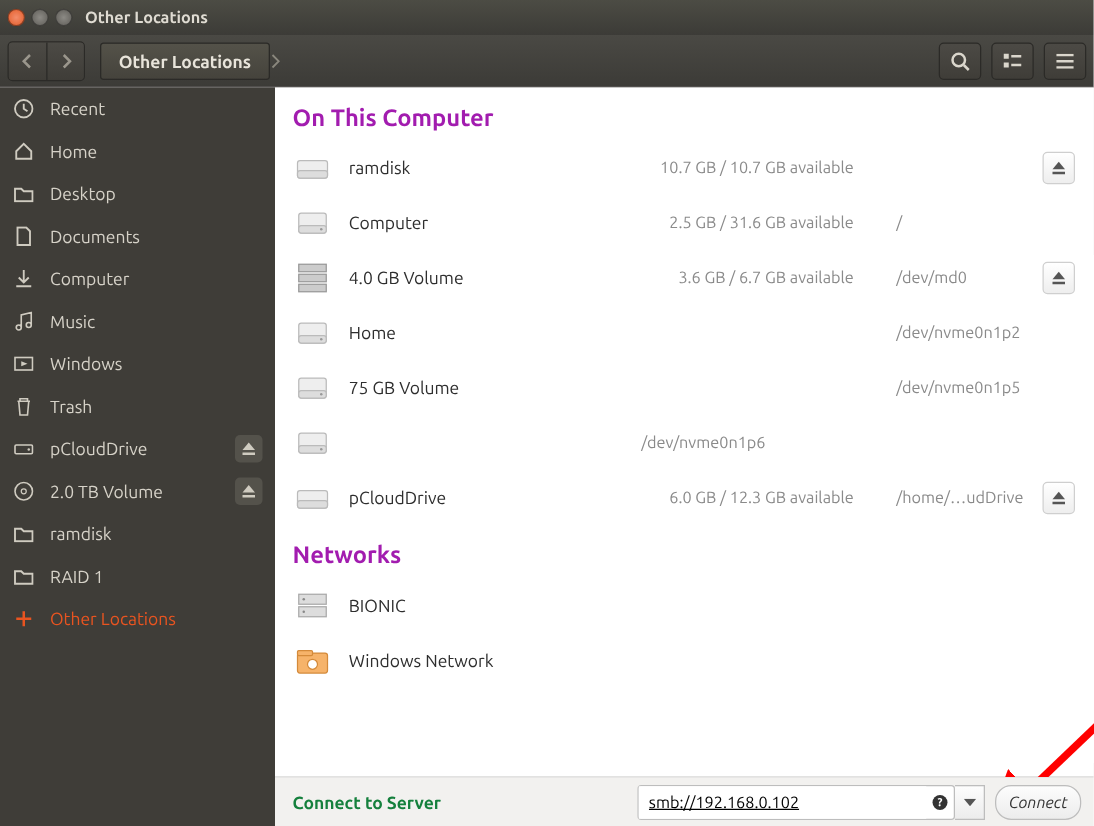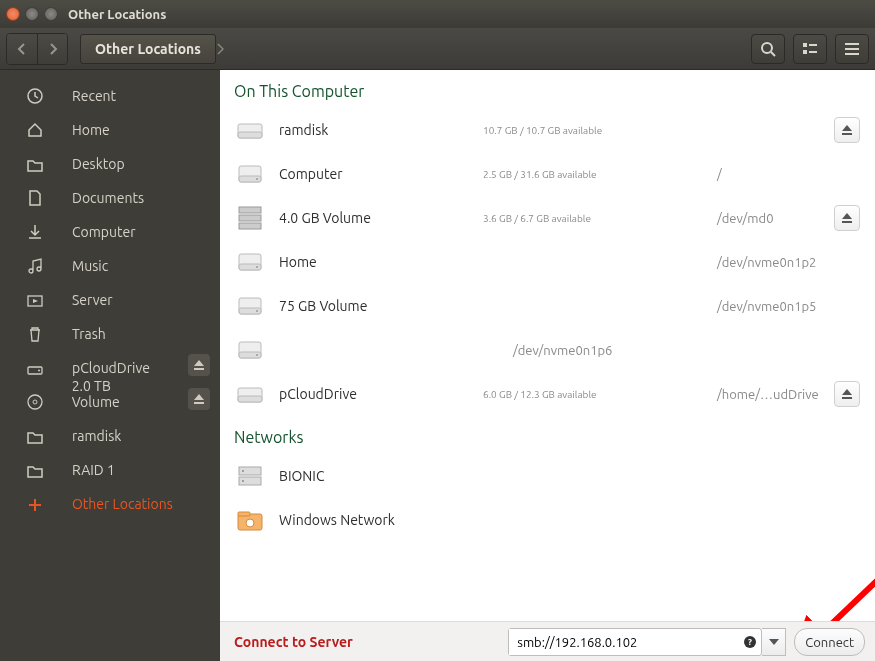--- a/index.html
+++ b/index.html
@@ -15,43 +15,43 @@
     .nav-btn { width:30px; height:30px; background:linear-gradient(#4c4a45,#3f3d38); display:flex; align-items:center; justify-content:center; color:#9a968c; }
     .nav-btn+.nav-btn{border-left:1px solid #2b2a27;}
     .path-bar { display:flex; align-items:center; margin-left:8px; }
     .path-seg { height:30px; padding:0 14px; background:linear-gradient(#545249,#45433c); border:1px solid #2b2a27; border-radius:3px; color:#e8e4da; font-size:14px; font-weight:bold; display:flex; align-items:center; }
     .path-caret { width:20px; color:#8a877d; text-align:center; }
     .tb-spacer{flex:1;}
     .tb-btn { width:34px; height:30px; background:linear-gradient(#4c4a45,#3f3d38); border:1px solid #2b2a27; border-radius:4px; display:flex; align-items:center; justify-content:center; color:#dad6cc; margin-left:4px; }
 
     .content { display:flex; height:calc(661px - 28px - 42px); }
     .sidebar { width:220px; background:#3f3d38; color:#d6d2c8; overflow-y:auto; display:flex; flex-direction:column; }
-    .side-item { display:flex; align-items:flex-end; height:34px; padding:0 10px 0 26px; font-size:14px; gap:28px; cursor:pointer; }
+    .side-item { display:flex; align-items:center; height:34px; padding:0 10px 0 10px; font-size:14px; gap:12px; cursor:pointer; }
     .side-item .sicon{width:18px; display:flex; justify-content:center; color:#cfcbc0;}
     .side-item .eject-side{ margin-left:auto; width:22px; height:22px; background:#54524b; border-radius:4px; display:flex; align-items:center; justify-content:center; color:#cfcbc0; }
     .side-item.active { color:#e95420; }
     .side-item.active .sicon{color:#e95420;}
 
     .main { flex:1; display:flex; flex-direction:column; background:#fff; }
-    .section-h { padding:12px 14px 8px; font-weight:normal; color:#14532d; font-size:16px; }
+    .section-h { padding:12px 14px 8px; font-weight:bold; color:#a21caf; font-size:19px; }
     .row { display:flex; align-items:center; height:44px; padding:0 14px; gap:14px; border:1px solid transparent;}
     .row .dicon{ width:30px; height:30px; display:flex; align-items:center; justify-content:center; }
     .row .lbl{ flex:0 0 190px; color:#2e2e2e; font-size:14px; }
-    .row .sz{ flex:0 0 200px; color:#8a8a8a; font-size:10px; text-align:left; }
+    .row .sz{ flex:0 0 200px; color:#8a8a8a; font-size:13px; text-align:right; }
     .row .path{ flex:1; color:#8a8a8a; font-size:13px; padding-left:20px; }
     .row .eject{ width:26px; height:26px; border:1px solid #cfcfcf; border-radius:4px; background:linear-gradient(#fff,#eee); display:flex; align-items:center; justify-content:center; color:#555; }
     .main-scroll{flex:1; overflow-y:auto; position:relative;}
 
     .connect-bar { height:40px; border-top:1px solid #dcdcdc; background:#f2f1ef; display:flex; align-items:center; padding:0 10px 0 14px; gap:8px; }
-    .connect-bar .clabel{ font-weight:bold; color:#b91c1c; font-size:14px; flex:1; }
-    .connect-input-wrap{ display:flex; align-items:center; border:1px solid #bdbdbd; background:#fff; border-radius:3px; height:28px; }
+    .connect-bar .clabel{ font-weight:bold; color:#15803d; font-size:14px; flex:1; }
+    .connect-input-wrap{ display:flex; align-items:center; border:1px solid #bdbdbd; background:#fff; border-radius:3px; height:28px;text-decoration:underline; }
     .connect-input{ border:none; outline:none; padding:0 8px; width:230px; font-size:13px; height:26px; }
     .help-btn{ width:22px; display:flex; justify-content:center; color:#555; }
     .hist-btn{ width:24px; height:28px; border:1px solid #bdbdbd; border-left:none; background:linear-gradient(#fdfdfd,#ececec); display:flex; align-items:center; justify-content:center; color:#555;}
-    .connect-btn{ height:28px; padding:0 10px; border:1px solid #bdbdbd; border-radius:13px; background:linear-gradient(#fdfdfd,#ececec); font-size:13px; color:#333; }
+    .connect-btn{ height:28px; padding:0 10px; border:1px solid #bdbdbd; border-radius:13px; background:linear-gradient(#fdfdfd,#ececec); font-size:13px; color:#333;font-style:italic; }
 
     .arrow { position:absolute; left:565px; top:495px; pointer-events:none; }
 
     svg{display:block;}
   </style>
 </head>
 <body>
 
 <div class="titlebar">
   <div class="win-btns">
@@ -161,21 +161,21 @@
         </span>
     <span>Music</span>
     </div>
       <div class="side-item">
         <span class="sicon">
           <svg width="16" height="14">
             <rect x="1" y="2" width="14" height="10" stroke="currentColor" fill="none" stroke-width="1.3"></rect>
             <path d="M6 5l5 2-5 2z" fill="currentColor"></path>
           </svg>
         </span>
-    <span>Server</span>
+    <span>Windows</span>
     </div>
       <div class="side-item">
         <span class="sicon">
           <svg width="14" height="16">
             <path d="M2 4h10M4 4V2h6v2M3 4l1 11h6l1-11" stroke="currentColor" fill="none" stroke-width="1.3"></path>
           </svg>
         </span>
     <span>Trash</span>
     </div>
       <div class="side-item">

